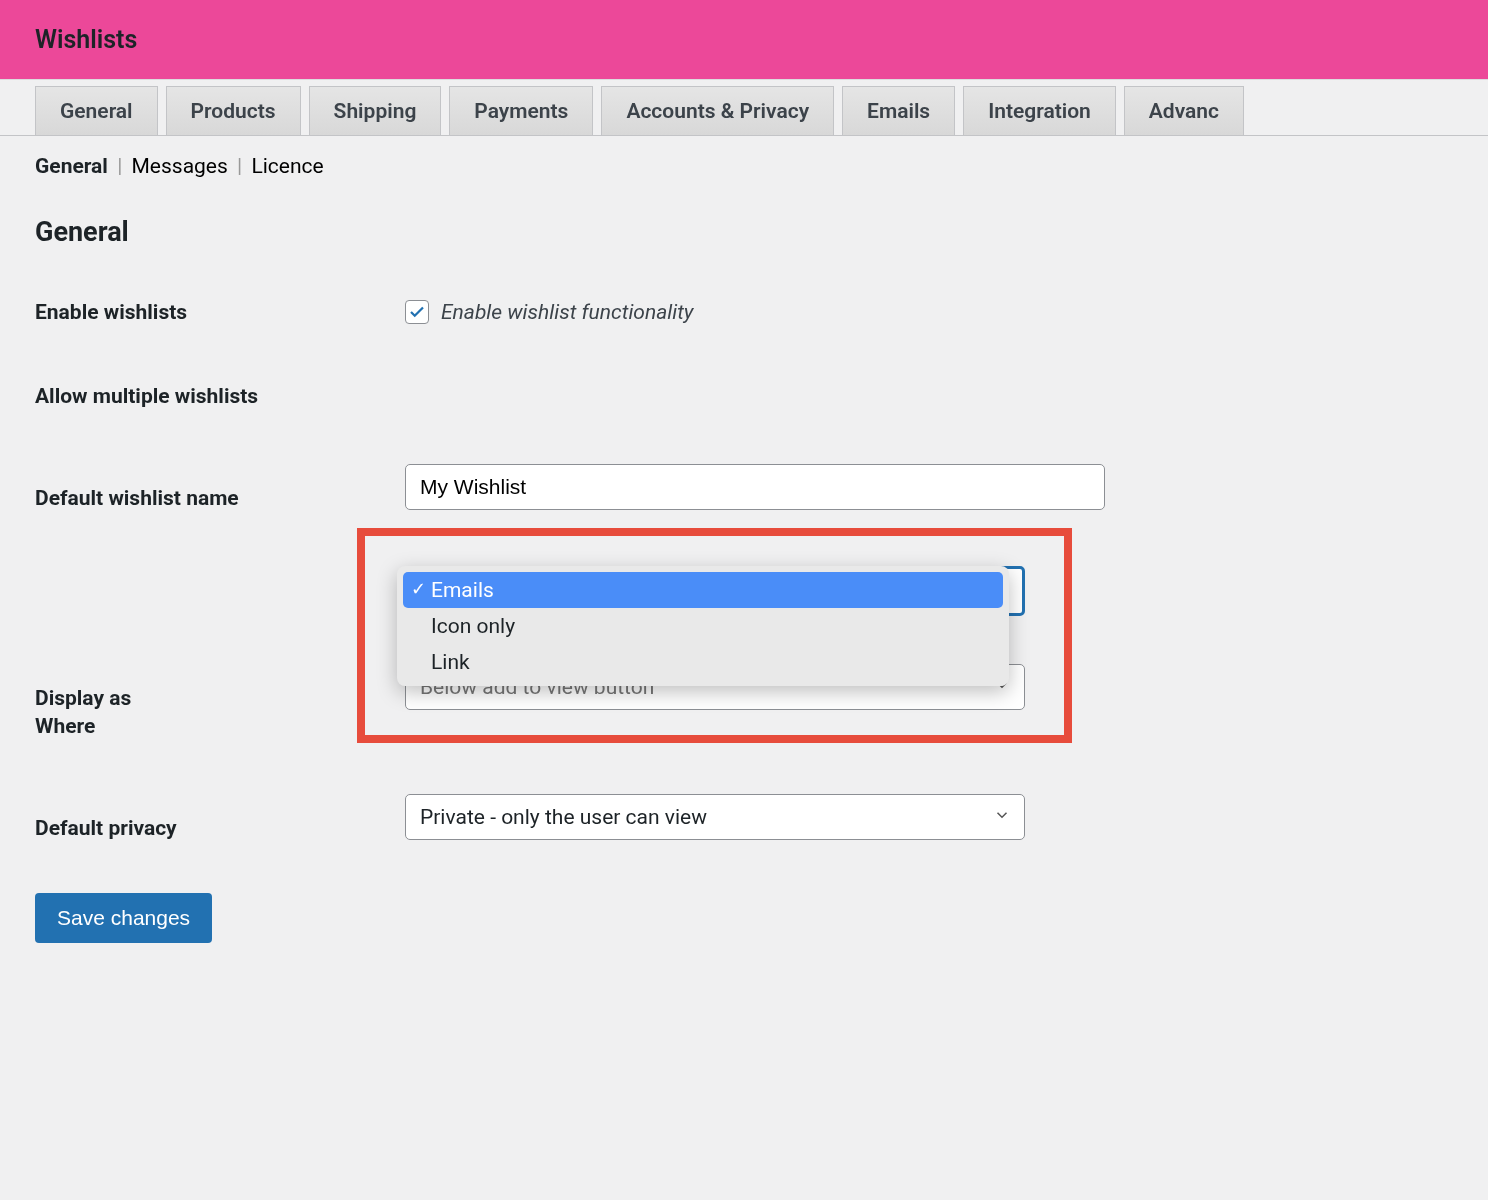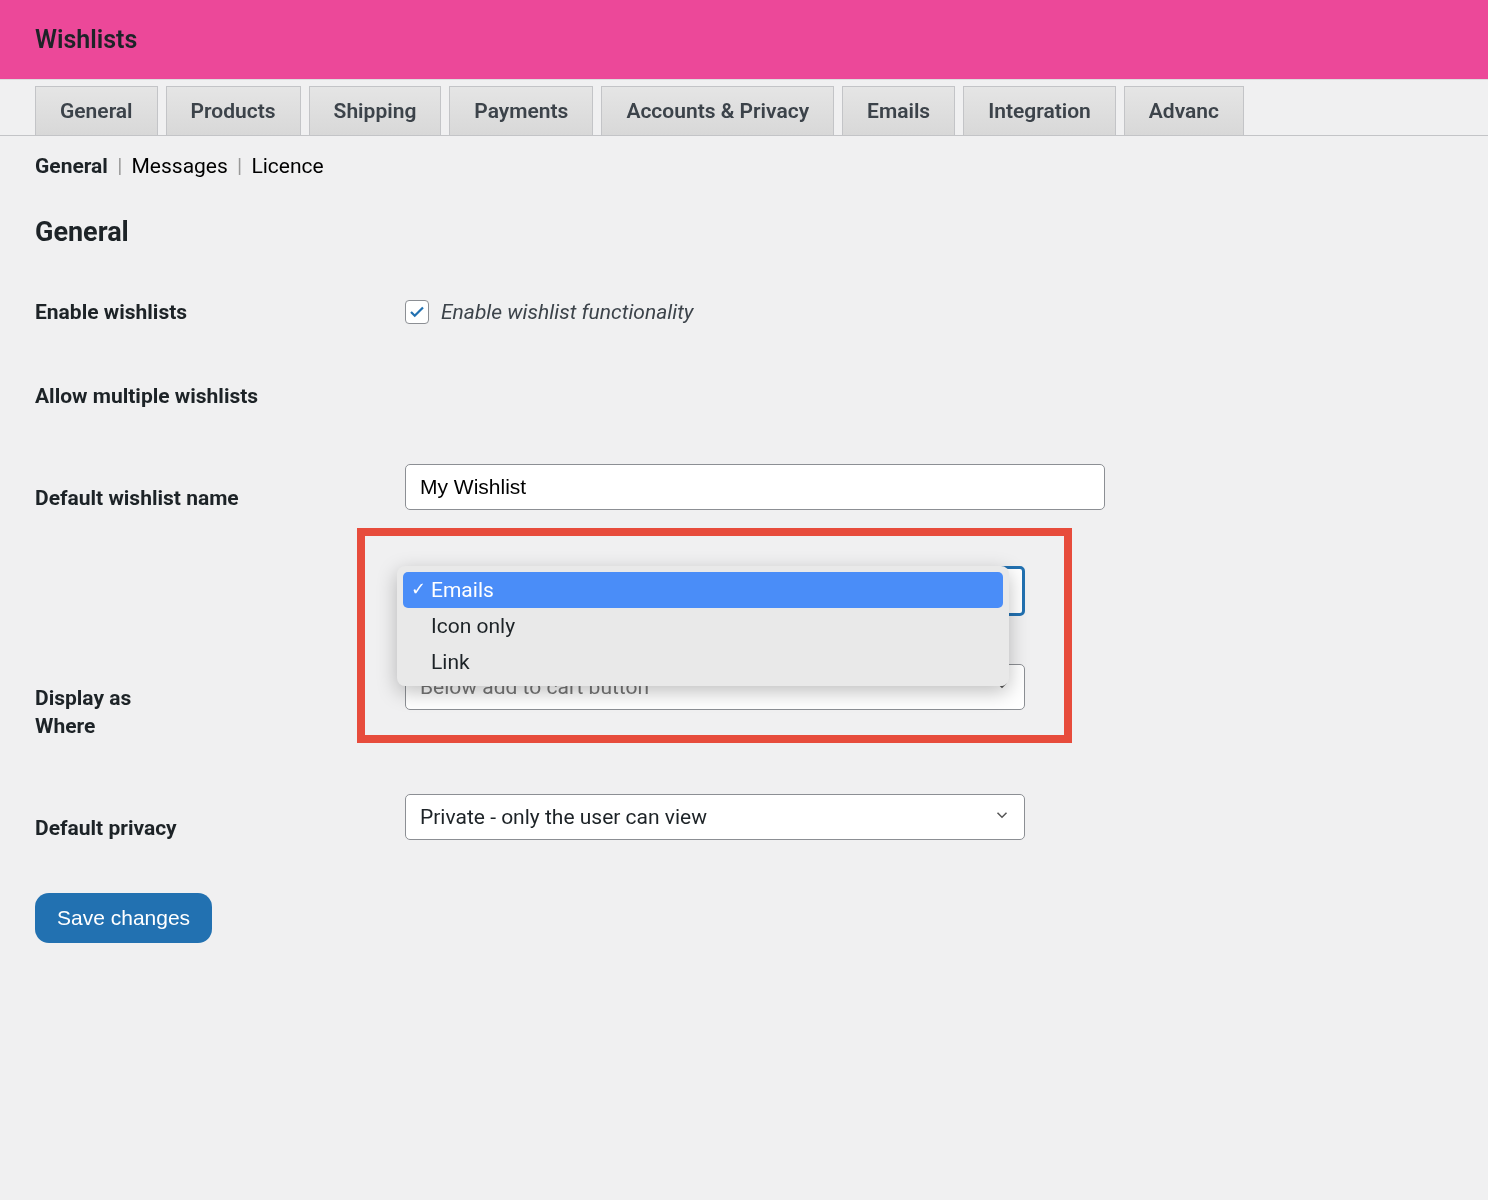--- a/index.html
+++ b/index.html
@@ -184,21 +184,21 @@
     .select-open {
       border: 3px solid #2271b1;
     }
     .save-button {
       margin: 25px 35px 40px;
       background: #2271b1;
       color: #fff;
       border: none;
       padding: 13px 22px;
       font-size: 21px;
-      border-radius: 14px;
+      border-radius: 4px;
       cursor: pointer;
       font-weight: 400;
     }
     .where-select {
       color: #777;
       margin-top: 48px;
     }
   </style>
 </head>
 <body>
@@ -263,21 +263,21 @@
       <div class="highlight-box"></div>
       <div class="select-wrap">
         <div class="select select-open">&nbsp;</div>
         <div class="dropdown-panel">
           <div class="dropdown-option selected">Emails</div>
           <div class="dropdown-option">Icon only</div>
           <div class="dropdown-option">Link</div>
         </div>
       </div>
       <div class="select-wrap where-select">
-        <div class="select">Below add to cart button</div>
+        <div class="select">Below add to view button</div>
         <span class="select-chevron">
           <svg viewBox="0 0 24 24">
               <polyline points="6 9 12 15 18 9"></polyline>
             </svg>
         </span>
       </div>
     </div>
   </div>
 
   <div class="form-row" style="padding-top:0">

